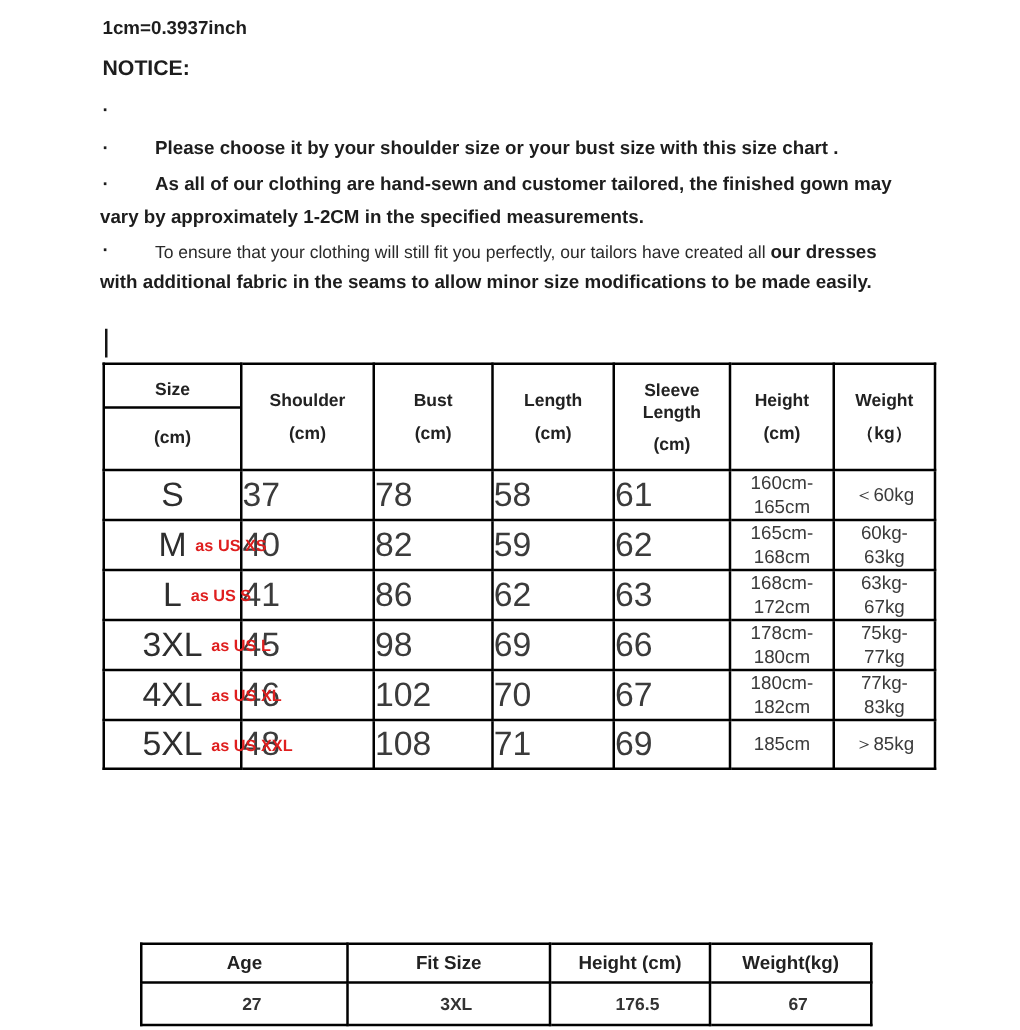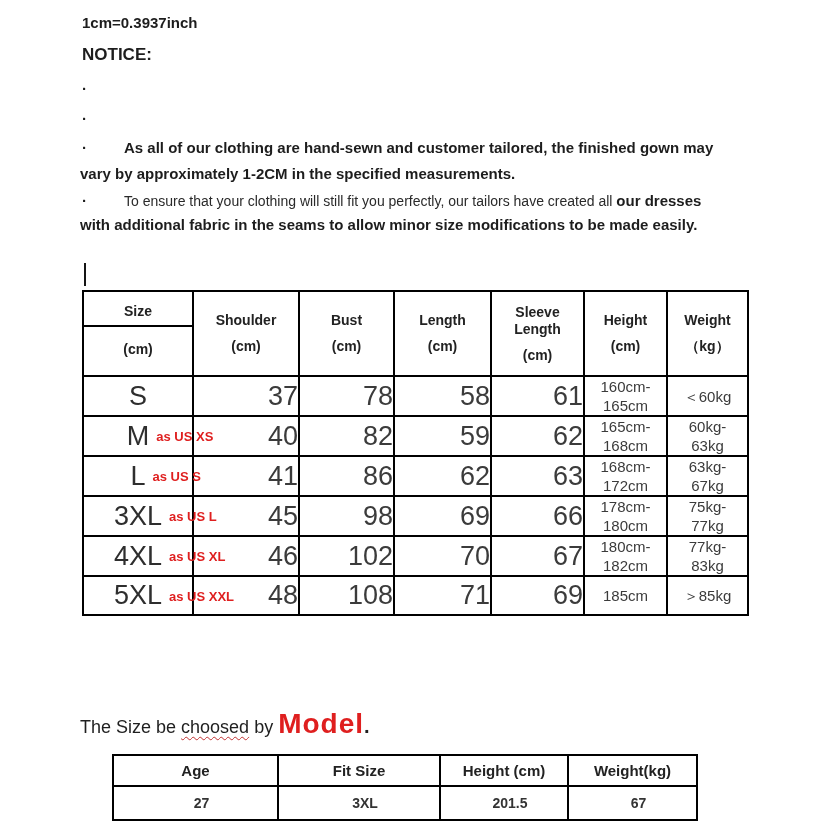--- a/index.html
+++ b/index.html
@@ -33,21 +33,21 @@
   .size-table tbody tr{height:39px;}
   .size-table th{font-size:14px;font-weight:bold;color:#222;vertical-align:middle;}
   .th-inner{display:flex;flex-direction:column;justify-content:center;align-items:center;gap:9px;height:73px;line-height:17px;}
   .th-title{max-width:92%;}
   .size-th{padding:0;}
   .size-th-top{height:30px;border-bottom:2px solid var(--line);display:flex;align-items:center;justify-content:center;}
   .size-th-bottom{height:43px;display:flex;align-items:center;justify-content:center;}
   .size-cell{text-align:center;font-size:27px;color:#2e2e2e;position:relative;}
   .size-wrap{position:relative;display:inline-block;line-height:1;}
   .us-label{position:absolute;left:calc(100% + 7px);top:50%;transform:translateY(-46%);font-size:13px;font-weight:bold;color:var(--red);white-space:nowrap;z-index:3;line-height:1;}
-  .num-cell{text-align:right;font-size:27px;color:var(--num);}
+  .num-cell{text-align:left;font-size:27px;color:var(--num);}
   .small-cell{text-align:center;font-size:15px;line-height:19px;color:var(--num);white-space:pre-line;}
 
   
   .model-intro{position:absolute;left:80px;top:708px;margin:0;font-size:18px;color:#1f1f1f;}
   .model-intro .misspelled{text-decoration:underline wavy #c23232;text-decoration-thickness:1px;text-underline-offset:3px;}
   .model-intro .model-red{color:var(--red);font-weight:bold;font-size:28px;letter-spacing:1px;}
   .model-intro .period{font-weight:bold;font-size:20px;}
 
   .model-table{position:absolute;left:112px;top:754px;width:584px;border-collapse:collapse;table-layout:fixed;}
   .model-table th,.model-table td{border:2px solid var(--line);padding:0;text-align:center;}
@@ -64,21 +64,21 @@
   <p class="scale-line">1cm=0.3937inch</p>
   <p class="notice-heading">NOTICE:</p>
 
   <p class="bullet b1">
     <span class="marker">·</span>
     <span class="pre"></span>
   </p>
 
   <p class="bullet b2">
     <span class="marker">·</span>
-    <span class="pre"></span>
+    <span class="pre"></span><span>Please choose it by your shoulder size or your bust size with this size chart .</span>
   </p>
 
   <p class="bullet b3">
     <span class="marker">·</span>
     <span class="pre"></span><span>As all of our clothing are hand-sewn and customer tailored, the finished gown may vary by approximately 1-2CM in the specified measurements.</span>
   </p>
 
   <p class="bullet b4">
     <span class="marker">·</span>
     <span class="pre">To ensure that your clothing will still fit you perfectly, our tailors have created all </span><span>our dresses with additional fabric in the seams to allow minor size modifications to be made easily.</span>
@@ -200,40 +200,39 @@
         <td class="num-cell">48</td>
         <td class="num-cell">108</td>
         <td class="num-cell">71</td>
         <td class="num-cell">69</td>
         <td class="small-cell">185cm</td>
         <td class="small-cell">＞85kg</td>
       </tr>
     </tbody>
   </table>
 
-  <p class="model-intro"><span>The Size be </span><span class="misspelled">choosed</span><span> by </span><span class="model-red">Model</span><span class="period">.</span></p>
 
   <table class="model-table">
     <colgroup>
       <col style="width:165px">
         <col style="width:162px">
         <col style="width:128px">
         <col style="width:129px">
     </colgroup>
     <thead>
       <tr>
         <th>Age</th>
         <th>Fit Size</th>
         <th>Height (cm)</th>
         <th>Weight(kg)</th>
       </tr>
     </thead>
     <tbody>
       <tr>
         <td>27</td>
         <td>3XL</td>
-        <td>201.5</td>
+        <td>176.5</td>
         <td>67</td>
       </tr>
     </tbody>
   </table>
 
 </div>
 
 </body></html>

